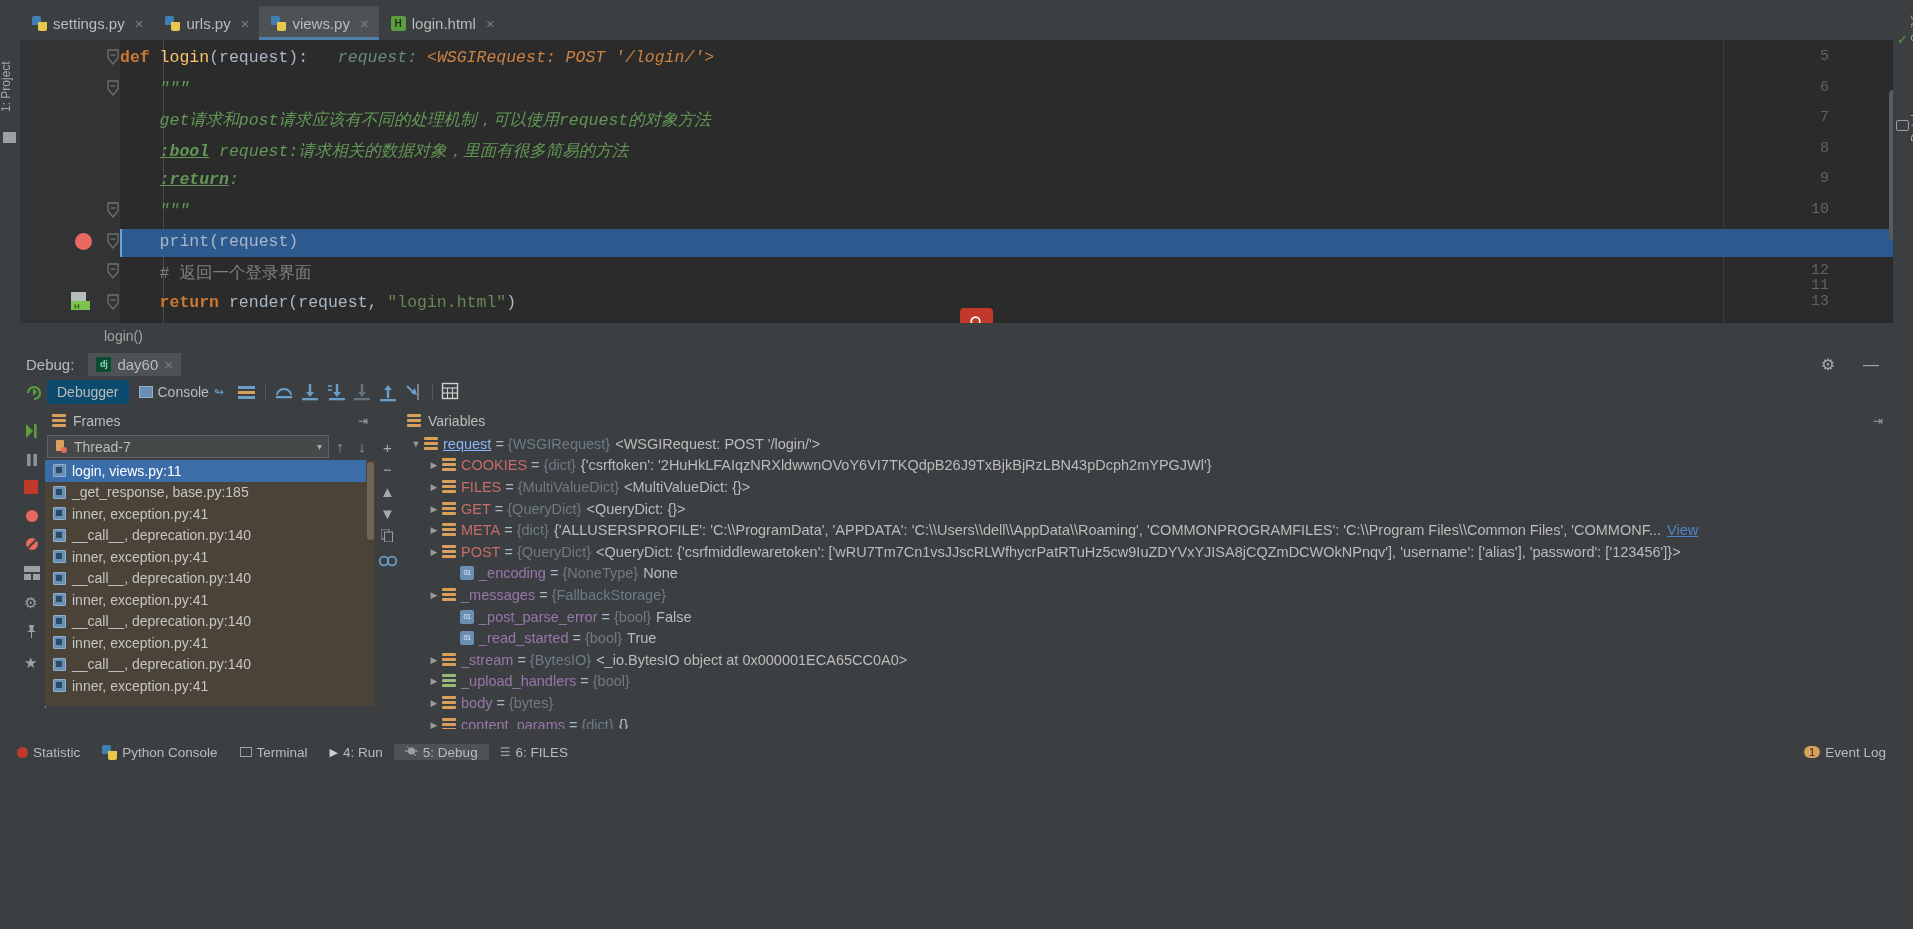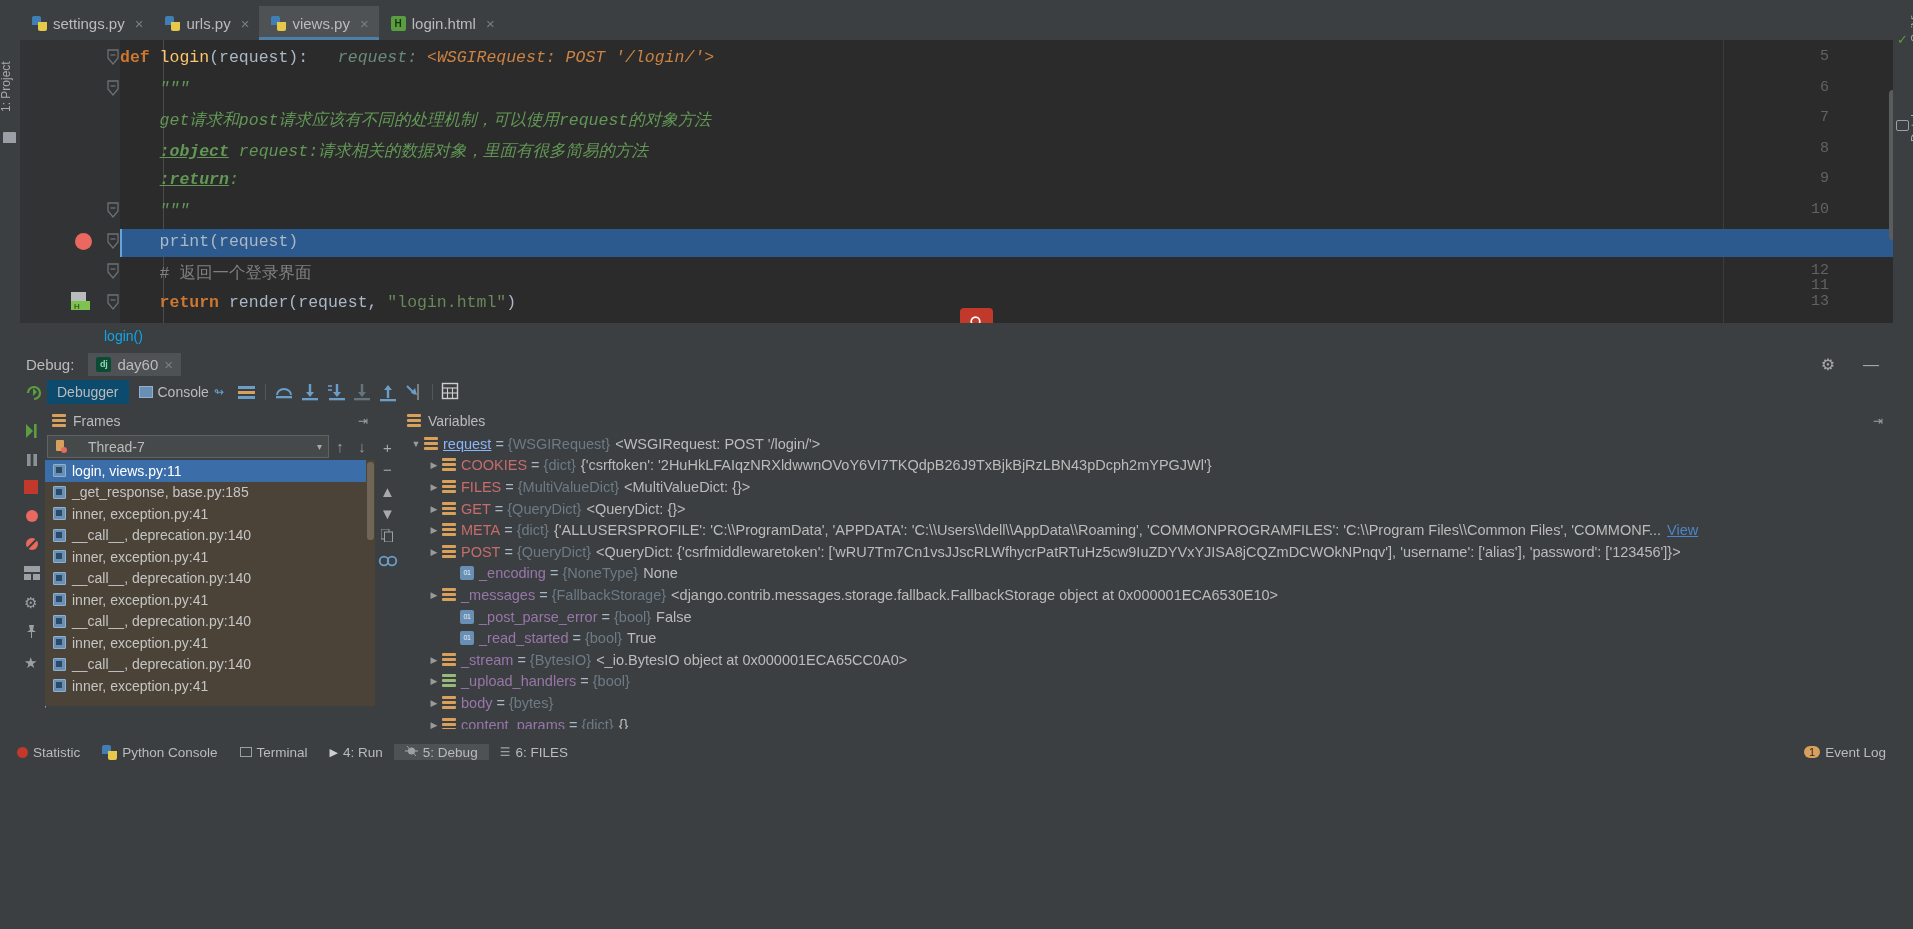--- a/index.html
+++ b/index.html
@@ -63,21 +63,21 @@
   .indent-guide { position:absolute; width:1px; background:#4b4b4b; }
 
   
   #searchbubble { position:absolute; left:960px; top:308px; width:33px; height:29px;
     background:#c0392b; border-radius:4px; display:flex; align-items:center;
     justify-content:center; }
 
   
   #breadcrumb { position:absolute; left:20px; top:323px; width:1873px; height:25px;
     background:#3c3f41; display:flex; align-items:center; padding-left:84px;
-    font-size:14px; color:#0ea5e9; }
+    font-size:14px; color:#a3a3a3; }
 
   
   #dbgheader { position:absolute; left:20px; top:350px; width:1873px; height:29px;
     background:#3c3f41; display:flex; align-items:center; }
   #dbglabel { font-size:15px; color:#bbbbbb; padding:0 14px 0 6px;text-align:right; }
   #dbgtab { height:23px; background:#4e5254; display:flex; align-items:center;
     gap:6px; padding:0 8px; font-size:15px; color:#bbbbbb; }
   .djicon { width:15px;height:15px;background:#0c4b33;border-radius:2px;position:relative;}
   .djicon:before{content:"dj";position:absolute;inset:0;color:#8fd6b4;font-size:9px;
     font-weight:bold;text-align:center;line-height:15px;}
@@ -99,21 +99,21 @@
   #framespane { width:330px; background:#3c3f41; }
   #varspane { flex:1; background:#3c3f41; }
   .panehdr { height:25px; display:flex; align-items:center; gap:7px;
     padding-left:7px; font-size:14px; color:#bbbbbb; }
   .stacksicon { width:14px; height:14px; position:relative; flex:0 0 14px;}
   .stacksicon span { position:absolute; left:0; width:14px; height:3px;
     background:#d9a05b; border-radius:1px;}
 
   #threadrow { height:27px; display:flex; align-items:center; padding:0 2px; }
   #threadsel { flex:1; height:23px; background:#45494a; border:1px solid #5e6364;
-    display:flex; align-items:center; gap:21px; padding:0 6px; font-size:14px;
+    display:flex; align-items:center; gap:7px; padding:0 6px; font-size:14px;
     color:#bbbbbb; }
   #threadsel .chev { margin-left:auto; color:#a9a9a9; font-size:10px; }
   .threadicon{width:13px;height:13px;position:relative;flex:0 0 13px;}
   .threadicon:before{content:"";position:absolute;left:2px;top:0;width:8px;height:11px;
     background:#d9a05b;border-radius:1px;}
   .threadicon:after{content:"";position:absolute;right:0;bottom:0;width:6px;height:6px;
     background:#e9685f;border-radius:50%;}
   .arrbtn { width:22px; text-align:center; color:#9a9a9a; font-size:15px; }
 
   #frameslist { height:246px; background:#4b4337; overflow:hidden; position:relative;}
@@ -215,21 +215,21 @@
       <div class="codeline" style="top: 8px;"><span class="kw-b">def </span><span class="fn">login</span><span class="plain">(request):</span><span class="hint">   request: </span><span class="hint-v">&lt;WSGIRequest: POST '/login/'&gt;</span></div>
       <div class="lnum" style="top: 38.6px;">6</div>
       <div class="foldarrow" style="top: 39.6px;"><svg width="14" height="16" viewBox="0 0 14 16">
           <path d="M2 1h10v8l-5 6-5-6z" fill="none" stroke="#6d7174" stroke-width="1.3"></path>
           <line x1="4.5" y1="6" x2="9.5" y2="6" stroke="#6d7174" stroke-width="1.3"></line>
         </svg></div>
       <div class="codeline" style="top: 38.6px;"><span class="doc">    """</span></div>
       <div class="lnum" style="top: 69.2px;">7</div>
       <div class="codeline" style="top: 69.2px;"><span class="doc">    get请求和post请求应该有不同的处理机制，可以使用request的对象方法</span></div>
       <div class="lnum" style="top: 99.8px;">8</div>
-      <div class="codeline" style="top: 99.8px;"><span class="doc">    </span><span class="doct">:object</span><span class="doc"> request:请求相关的数据对象，里面有很多简易的方法</span></div>
+      <div class="codeline" style="top: 99.8px;"><span class="doc">    </span><span class="doct">:bool</span><span class="doc"> request:请求相关的数据对象，里面有很多简易的方法</span></div>
       <div class="lnum" style="top: 130.4px;">9</div>
       <div class="codeline" style="top: 130.4px;"><span class="doc">    </span><span class="doct">:return</span><span class="doc">:</span></div>
       <div class="lnum" style="top: 161px;">10</div>
       <div class="foldarrow" style="top: 162px;"><svg width="14" height="16" viewBox="0 0 14 16">
           <path d="M2 1h10v8l-5 6-5-6z" fill="none" stroke="#6d7174" stroke-width="1.3"></path>
           <line x1="4.5" y1="6" x2="9.5" y2="6" stroke="#6d7174" stroke-width="1.3"></line>
         </svg></div>
       <div class="codeline" style="top: 161px;"><span class="doc">    """</span></div>
       <div class="hl-line" style="top: 188.6px;"></div>
       <div class="caret" style="top: 188.6px;"></div>
@@ -598,21 +598,20 @@
           <div class="varrow" style="padding-left: 26px;">
             <span class="tri">▶</span>
             <span class="varicon stack">
               <span style="top:0"></span>
               <span style="top:5px"></span>
               <span style="top:10px"></span>
             </span>
             <span class="vname ">_messages</span>
             <span class="veq">=</span>
             <span class="vtype">{FallbackStorage}</span>
-            <span class="vval">&lt;django.contrib.messages.storage.fallback.FallbackStorage object at 0x000001ECA6530E10&gt;</span>
           </div>
           <div class="varrow" style="padding-left: 44px;">
             <span class="tri"></span>
             <span class="varicon prim"></span>
             <span class="vname ">_post_parse_error</span>
             <span class="veq">=</span>
             <span class="vtype">{bool}</span>
             <span class="vval">False</span>
           </div>
           <div class="varrow" style="padding-left: 44px;">

